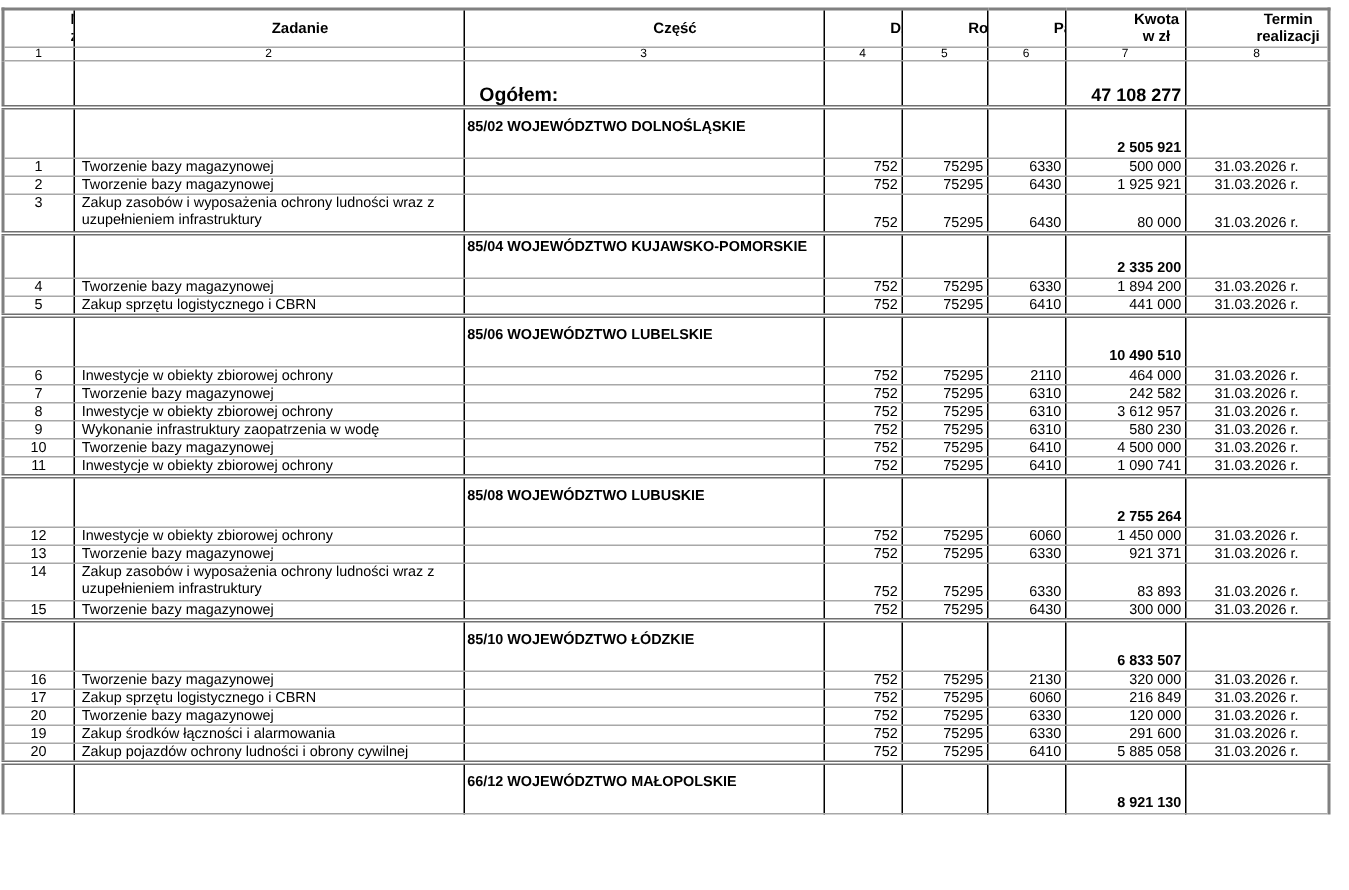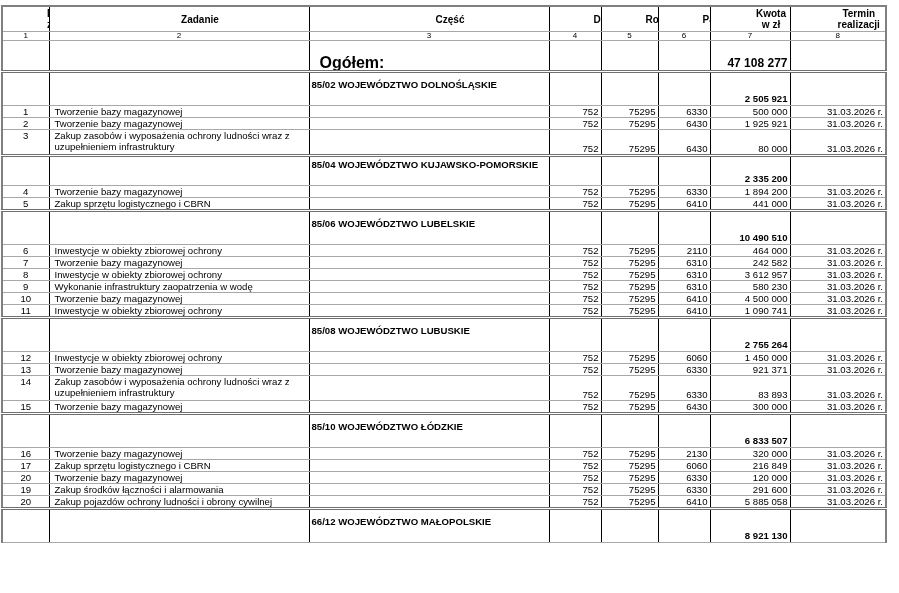--- a/index.html
+++ b/index.html
@@ -13,32 +13,32 @@
   td, th { border-left: 1px solid #000; border-right: 1px solid #000;
            border-top: 1px solid #a8a8a8; border-bottom: 1px solid #a8a8a8;
            padding: 0 2px; overflow: hidden; white-space: nowrap; line-height: 11px; }
   td:first-child, th:first-child { border-left: 2px solid #808080; }
   td:last-child, th:last-child { border-right: 2px solid #808080; }
   th { font-weight: bold; font-size: 10px; height: 24px; text-align: center; vertical-align: middle;
        border-top: 2px solid #808080; }
   tr.hdr th { white-space: normal; line-height: 11px; padding-left: 44px; }
   tr.nums td { text-align: center; font-size: 8px; height: 8px; line-height: 8px; }
   tr.total td { height: 27px; vertical-align: bottom; border-bottom: 3px double #707070; }
-  tr.total td.lbl { font-size: 16px; font-weight: bold; padding-left: 10px; padding-bottom: 2px; }
+  tr.total td.lbl { font-size: 13px; font-weight: bold; padding-left: 10px; padding-bottom: 2px; }
   tr.total td.amt { font-size: 12px; font-weight: bold; text-align: right; padding-bottom: 1px; }
   tr.region td { height: 26px; border-top: 3px double #707070; }
   tr.region td.rname { font-weight: bold; white-space: normal; vertical-align: top; padding-top: 6px; line-height: 12px; }
   tr.region.two td.rname { padding-top: 2px; }
   tr.region td.ramt { font-weight: bold; text-align: right; vertical-align: bottom; padding-bottom: 1px; padding-left: 23px; }
   tr.item td { height: 11px; }
   tr.item.tall td { height: 24px; }
   tr.item td.nr { text-align: center; vertical-align: top; }
   tr.item td.task { white-space: normal; vertical-align: top; padding-left: 5px; line-height: 11px; }
   tr.item td.num { text-align: right; vertical-align: bottom; }
-  tr.item td.date { text-align: right; vertical-align: bottom; }
+  tr.item td.date { text-align: center; vertical-align: bottom; }
 </style>
 </head>
 <body>
 
 <table>
   <colgroup>
     <col class="c1">
       <col class="c2">
       <col class="c3">
       <col class="c4">

